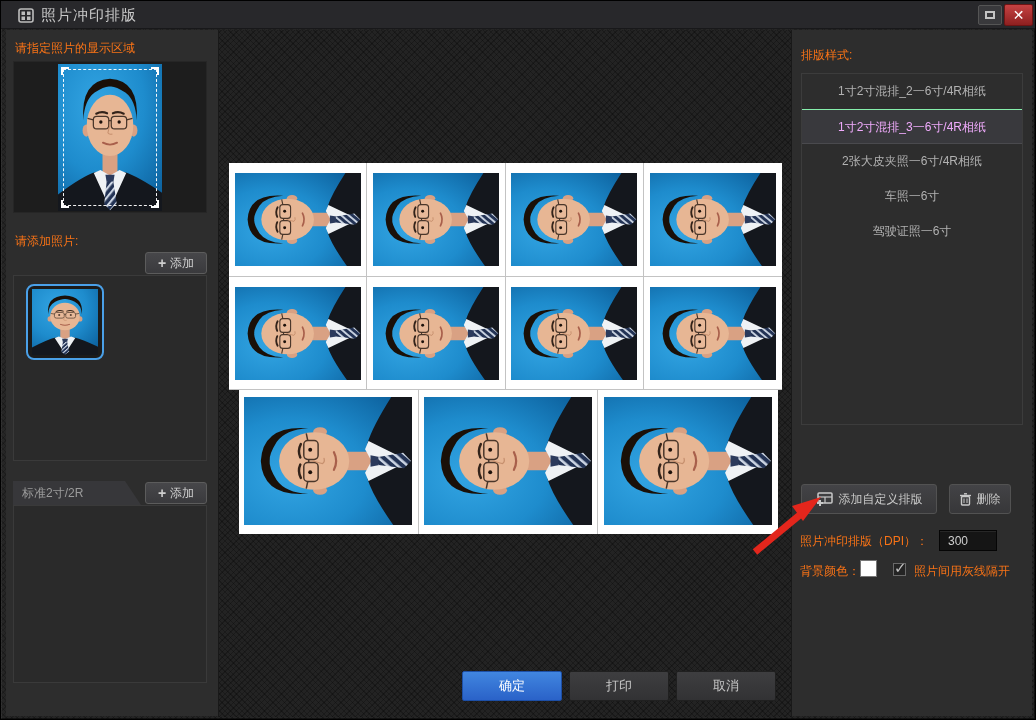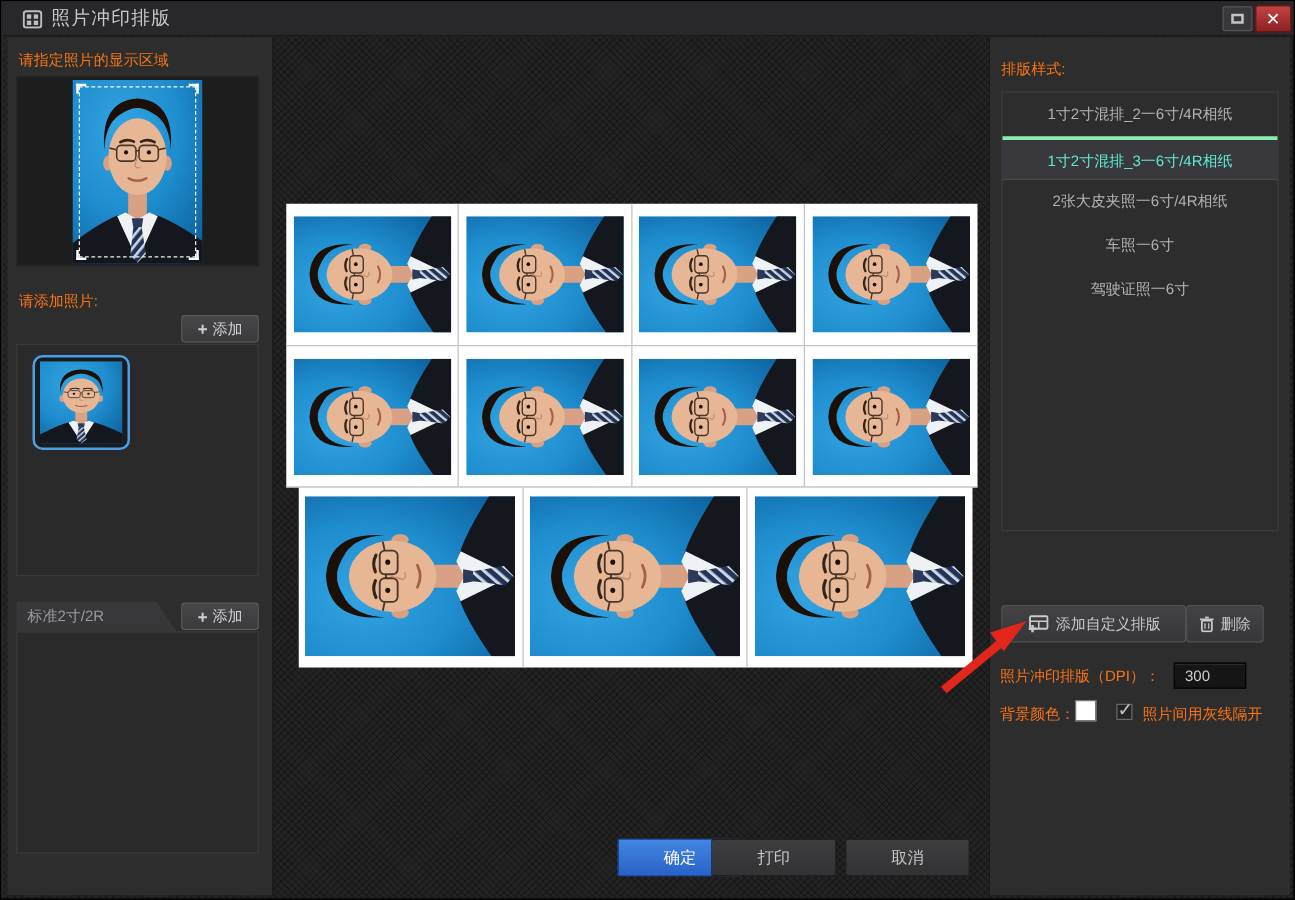--- a/index.html
+++ b/index.html
@@ -68,33 +68,33 @@
   .sheet-small .print-cell:nth-child(4n){border-right:none;}
   .sheet-large .print-cell{padding-top:7px;}
   .sheet-large .print-cell:nth-child(3n){border-right:none;}
   .print-photo svg{display:block;}
   .sheet-small .print-photo svg{width:126px;height:93px;}
   .sheet-large .print-photo svg{width:168px;height:128px;}
   
   .f-btn{position:absolute;top:641px;width:100px;height:30px;border-radius:2px;font-size:13px;
     text-align:center;line-height:28px;color:#c6c6c6;background:linear-gradient(#3e3e40,#323234);
     border:1px solid #202020;}
-  .f-btn.ok{left:243px;background:linear-gradient(#4186e0,#2a62c8);border:1px solid #1d4fa6;color:#fff;margin-left:32px;}
+  .f-btn.ok{left:243px;background:linear-gradient(#4186e0,#2a62c8);border:1px solid #1d4fa6;color:#fff;}
   .f-btn.print{left:350px;}
   .f-btn.cancel{left:457px;}
   
   .style-list{position:absolute;left:9px;top:43px;width:222px;height:352px;border:1px solid #3c3c3c;}
   .style-item{height:35px;line-height:35px;text-align:center;font-size:12px;color:#b2b2b2;
     white-space:nowrap;overflow:hidden;}
-  .style-item.selected{background:#39393d;border-top:3px solid #86efac;border-bottom:1px solid #4a4a4e;
-    color:#5eead4;}
+  .style-item.selected{background:#39393d;border-top:1px solid #86efac;border-bottom:1px solid #4a4a4e;
+    color:#f0abfc;}
   .tool-btn{position:absolute;top:454px;height:30px;border:1px solid #525252;border-radius:3px;
     background:linear-gradient(#434346,#373739);color:#c9c9c9;font-size:12px;
     display:flex;align-items:center;justify-content:center;gap:6px;}
-  .tool-btn.add-custom{left:9px;width:148px;}
+  .tool-btn.add-custom{left:9px;width:136px;}
   .tool-btn.del{left:157px;width:62px;}
   .dpi-label{left:8px;top:501px;line-height:20px;}
   .dpi-input{position:absolute;left:147px;top:500px;width:58px;height:21px;background:#151515;
     border:1px solid #050505;box-shadow:inset 0 1px 0 rgba(255,255,255,.08);color:#cfcfcf;
     font-size:12px;padding:0 4px 0 8px;font-family:"Liberation Sans","DejaVu Sans",sans-serif;}
   .bg-label{left:8px;top:531px;line-height:20px;}
   .swatch{position:absolute;left:68px;top:530px;width:17px;height:17px;background:#fff;border:1px solid #777;}
   .checkbox{position:absolute;left:101px;top:533px;width:13px;height:13px;background:#242424;
     border:1px solid #6a6a6a;}
   .checkbox .mark{position:absolute;left:0px;top:-5px;font-size:15px;color:#c2c2c2;}

